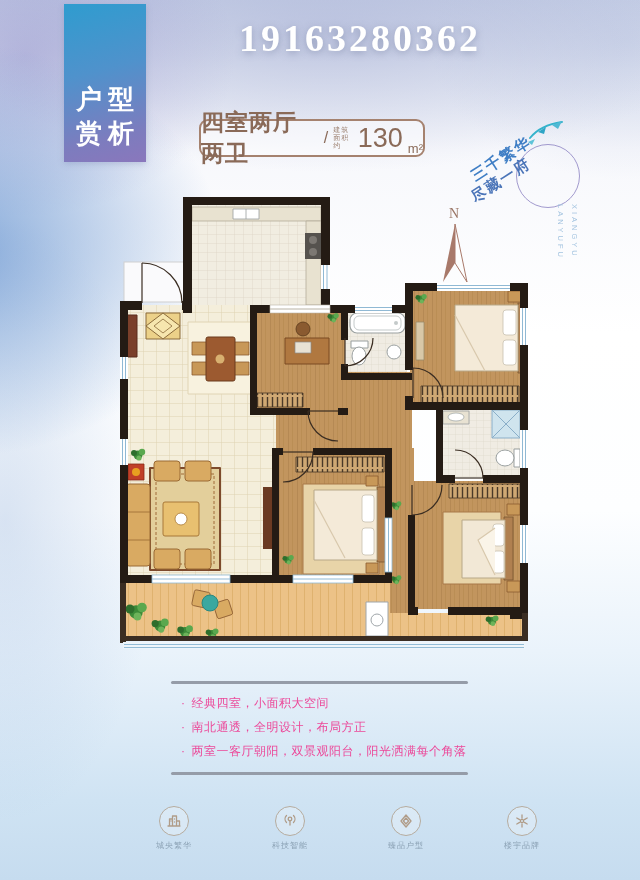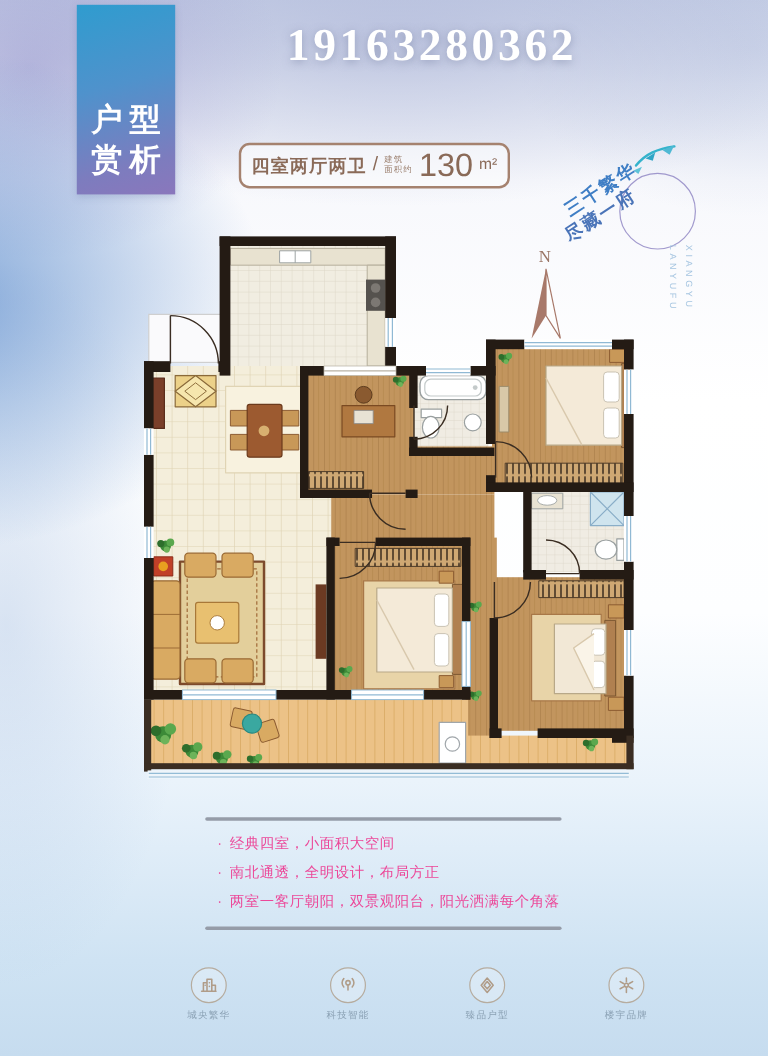--- a/index.html
+++ b/index.html
@@ -27,25 +27,25 @@
   .badge{left:64px;top:4px;width:82px;height:158px;
     background:linear-gradient(165deg,#2f9ccf 0%,#4f92cc 42%,#7d7cbe 82%,#8a77bc 100%);
     box-shadow:0 2px 6px rgba(90,110,160,.25);}
   .badge-text{position:absolute;left:0;right:0;top:78px;text-align:center;
     color:#fff;font-size:26px;font-weight:700;letter-spacing:6px;line-height:34px;text-indent:6px;}
 
   
   .header-box{left:199px;top:119px;width:222px;height:34px;border:2px solid #a5826f;
     border-radius:9px;background:rgba(255,255,255,.55);display:flex;align-items:center;
     justify-content:center;gap:5px;color:#8a6a58;}
-  .hb-layout{font-size:15px;font-weight:700;letter-spacing:1px;}
+  .hb-layout{font-size:23px;font-weight:700;letter-spacing:1px;}
   .hb-slash{font-size:16px;font-weight:400;}
   .hb-small{display:flex;flex-direction:column;font-size:7px;line-height:8px;letter-spacing:1px;color:#9b7f6e;}
   .hb-area{font-size:27px;font-weight:500;letter-spacing:0;}
-  .hb-unit{font-size:13px;align-self:flex-start;margin-top:8px;}
+  .hb-unit{font-size:13px;align-self:flex-start;margin-top:20px;}
 
   
   .logo{left:468px;top:118px;width:166px;height:215px;}
   .logo-circle{position:absolute;left:48px;top:26px;width:62px;height:62px;
     border:1.5px solid rgba(132,122,190,.75);border-radius:50%;}
   .logo-slogan{position:absolute;left:4px;top:30px;transform:rotate(-33deg);
     color:#3f7ec5;font-weight:700;font-size:15px;letter-spacing:2px;line-height:18px;white-space:nowrap;}
   .logo-slogan .l2{margin-left:-12px;display:block;color:#4a74b8;}
   .logo-leaves{position:absolute;left:56px;top:0;}
   .logo-latin{position:absolute;left:88px;top:86px;display:flex;gap:5px;}

